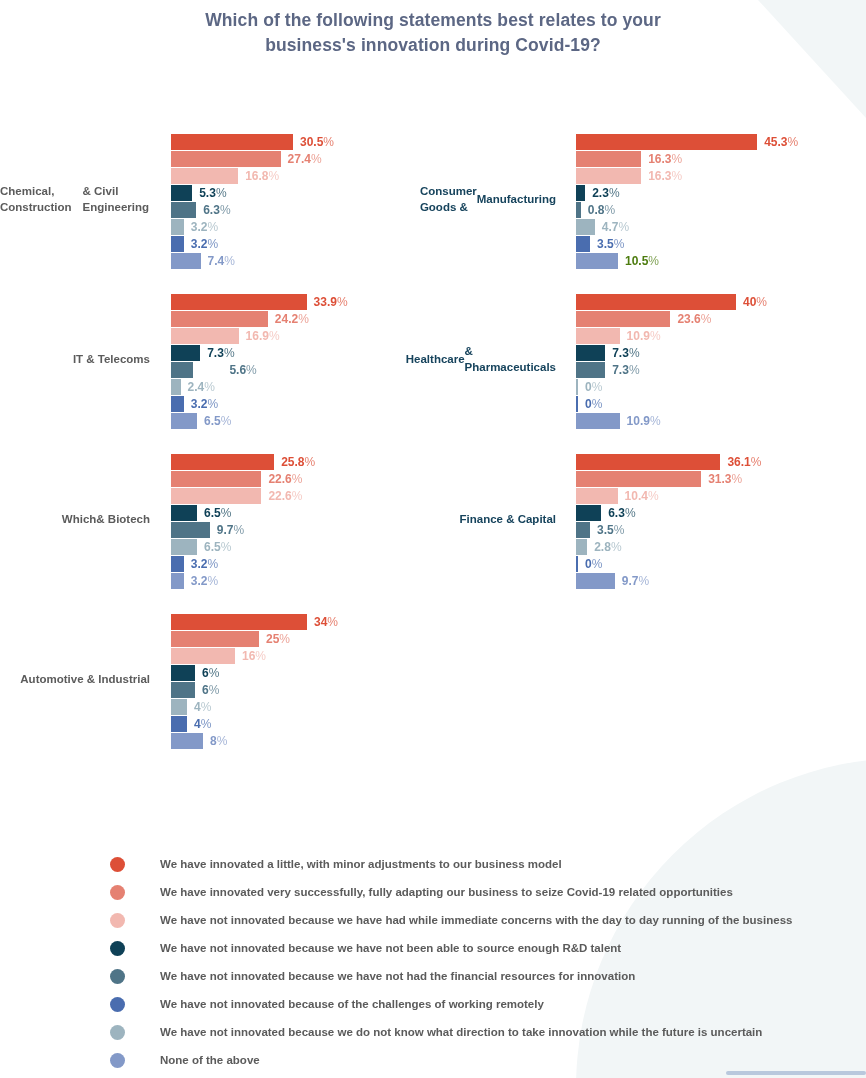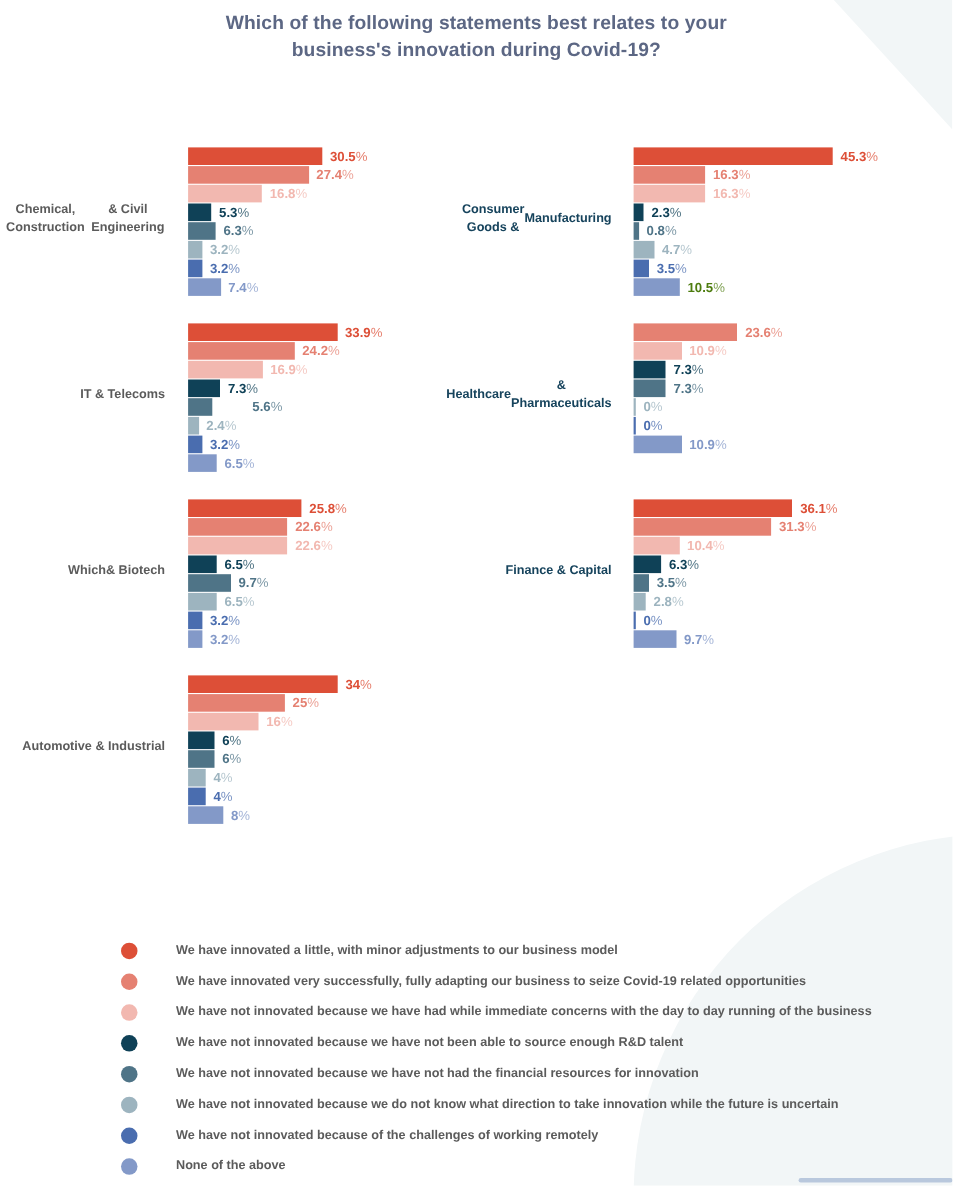--- a/index.html
+++ b/index.html
@@ -71,21 +71,21 @@
   }
   .panel.empty { visibility: hidden; }
 
   .panel-label {
     position: absolute;
     top: 0;
     height: 144px;
     display: flex;
     align-items: center;
     justify-content: flex-end;
-    text-align: center;
+    text-align: left;
     font-size: 11.5px;
     font-weight: bold;
     line-height: 1.35;
     box-sizing: border-box;
   }
   .panel.left .panel-label {
     left: 0;
     width: 160px;
     padding-right: 10px;
     color: #5b5b5b;
@@ -291,20 +291,24 @@
             </div>
           </div>
         </div>
         <div class="panel right">
           <div class="panel-label">
             <div>Healthcare</div>
             <div>&amp; Pharmaceuticals</div>
           </div>
           <div class="bars">
             <div class="bar-line">
+              <div class="bar" style="width: 160px; background: rgb(221, 79, 55);"></div>
+              <div class="bar-value" style="color: rgb(221, 79, 55);"><span>40</span><span class="pct">%</span></div>
+            </div>
+            <div class="bar-line">
               <div class="bar" style="width: 94.4px; background: rgb(229, 129, 114);"></div>
               <div class="bar-value" style="color: rgb(229, 129, 114);"><span>23.6</span><span class="pct">%</span></div>
             </div>
             <div class="bar-line">
               <div class="bar" style="width: 43.6px; background: rgb(242, 184, 176);"></div>
               <div class="bar-value" style="color: rgb(242, 184, 176);"><span>10.9</span><span class="pct">%</span></div>
             </div>
             <div class="bar-line">
               <div class="bar" style="width: 29.2px; background: rgb(15, 65, 87);"></div>
               <div class="bar-value" style="color: rgb(15, 65, 87);"><span>7.3</span><span class="pct">%</span></div>
@@ -468,26 +472,26 @@
       </div>
       <div class="legend-item">
         <div class="legend-dot" style="background: rgb(15, 65, 87);"></div>
         <div class="legend-label">We have not innovated because we have not been able to source enough R&amp;D talent</div>
       </div>
       <div class="legend-item">
         <div class="legend-dot" style="background: rgb(79, 116, 135);"></div>
         <div class="legend-label">We have not innovated because we have not had the financial resources for innovation</div>
       </div>
       <div class="legend-item">
+        <div class="legend-dot" style="background: rgb(74, 109, 175);"></div>
+        <div class="legend-label">We have not innovated because of the challenges of working remotely</div>
+      </div>
+      <div class="legend-item">
         <div class="legend-dot" style="background: rgb(157, 180, 191);"></div>
         <div class="legend-label">We have not innovated because we do not know what direction to take innovation while the future is uncertain</div>
       </div>
       <div class="legend-item">
-        <div class="legend-dot" style="background: rgb(74, 109, 175);"></div>
-        <div class="legend-label">We have not innovated because of the challenges of working remotely</div>
-      </div>
-      <div class="legend-item">
         <div class="legend-dot" style="background: rgb(131, 153, 200);"></div>
         <div class="legend-label">None of the above</div>
       </div>
     </div>
 
 </div>
 
 </body></html>

